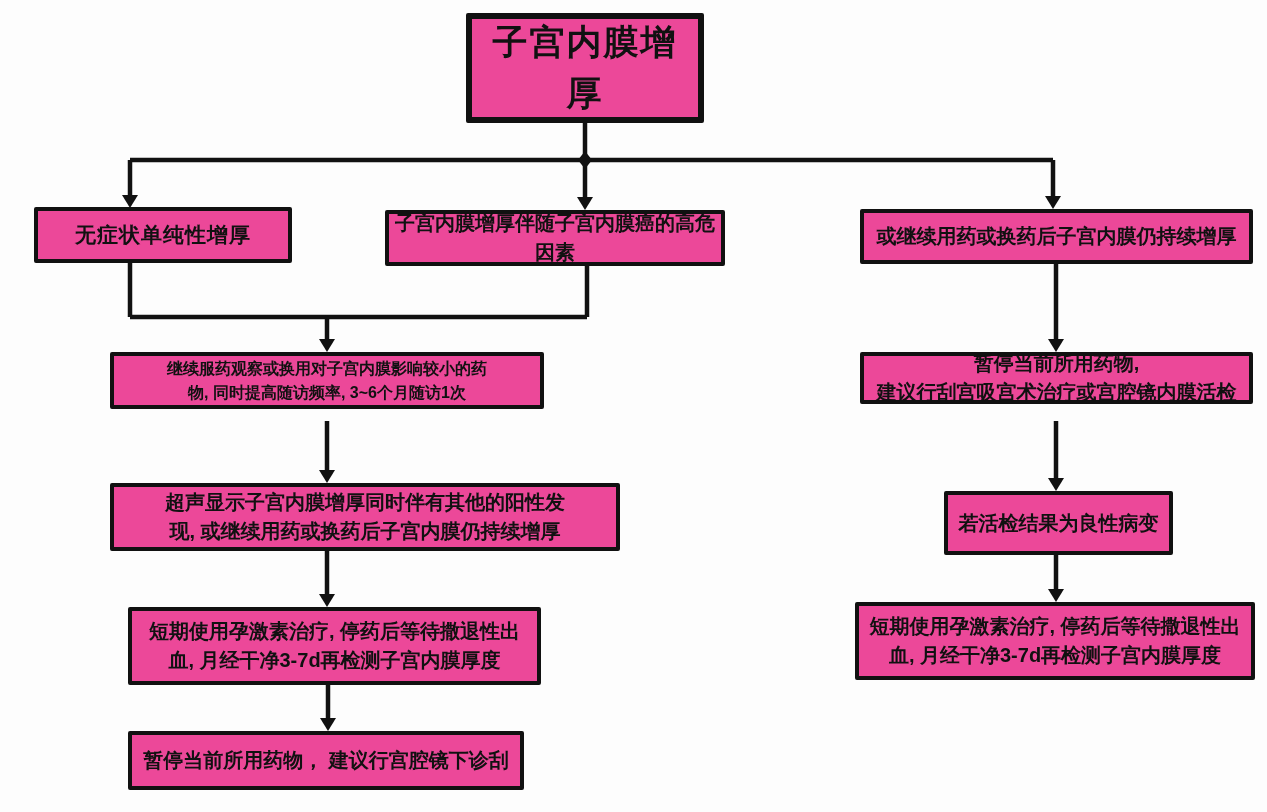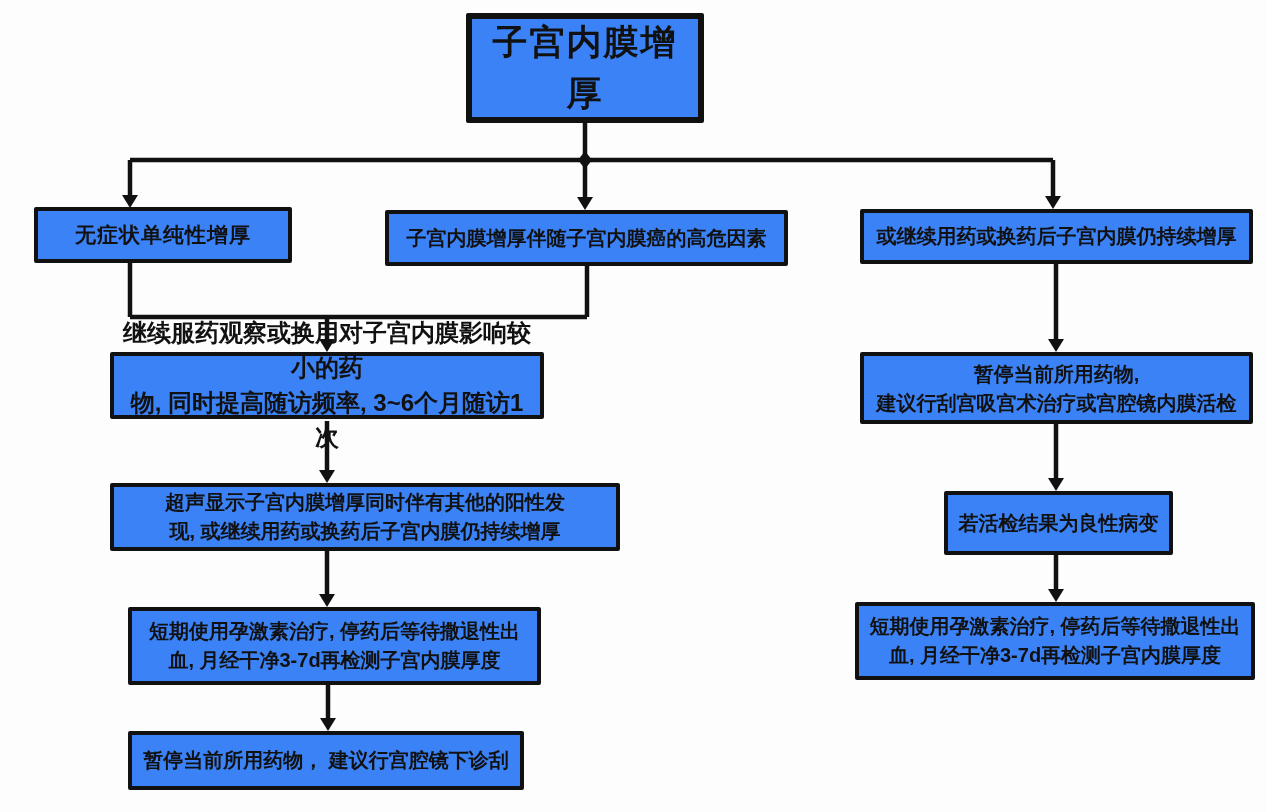--- a/index.html
+++ b/index.html
@@ -20,47 +20,47 @@
     left: 0;
     top: 0;
     width: 1267px;
     height: 812px;
     z-index: 1;
   }
   .node {
     position: absolute;
     z-index: 2;
     box-sizing: border-box;
-    background: #3b82f6;
+    background: #ec4899;
     border: 4px solid #111111;
     border-radius: 2px;
     display: flex;
     align-items: center;
     justify-content: center;
     text-align: center;
     color: #111111;
     font-weight: bold;
     white-space: pre-line;
     line-height: 1.45;
     padding: 2px 6px;
   }
   .node-root {
     left: 466px; top: 13px; width: 238px; height: 110px;
     border-width: 6px;
     font-size: 35px;
     letter-spacing: 2px;
   }
   .node-branch-left   { left: 5px;   top: 207px; width: 258px; height: 56px; font-size: 21px; letter-spacing: 1px; margin-left: 29px; }
-  .node-branch-middle { left: 385px; top: 210px; width: 403px; height: 56px; font-size: 20px; }
+  .node-branch-middle { left: 385px; top: 210px; width: 340px; height: 56px; font-size: 20px; }
   .node-branch-right  { left: 860px; top: 209px; width: 393px; height: 55px; font-size: 20px; }
-  .node-continue-meds { left: 110px; top: 352px; width: 434px; height: 67px; font-size: 24px; }
+  .node-continue-meds { left: 110px; top: 352px; width: 434px; height: 57px; font-size: 16px; }
   .node-ultrasound    { left: 110px; top: 483px; width: 510px; height: 68px; font-size: 20px; }
   .node-progestin-left{ left: 128px; top: 607px; width: 413px; height: 78px; font-size: 20px; }
   .node-curettage     { left: 128px; top: 731px; width: 396px; height: 59px; font-size: 20px; }
-  .node-stop-meds     { left: 860px; top: 352px; width: 393px; height: 72px; font-size: 20px; align-items: flex-end; }
+  .node-stop-meds     { left: 860px; top: 352px; width: 393px; height: 52px; font-size: 20px; }
   .node-benign        { left: 944px; top: 491px; width: 229px; height: 64px; font-size: 20px; }
   .node-progestin-right{ left: 855px; top: 602px; width: 400px; height: 78px; font-size: 20px; }
   .node-label { display: inline-block; }
 </style>
 </head>
 <body>
 
 <div class="canvas">
 
   <svg class="edges" viewBox="0 0 1267 812" xmlns="http://www.w3.org/2000/svg">

